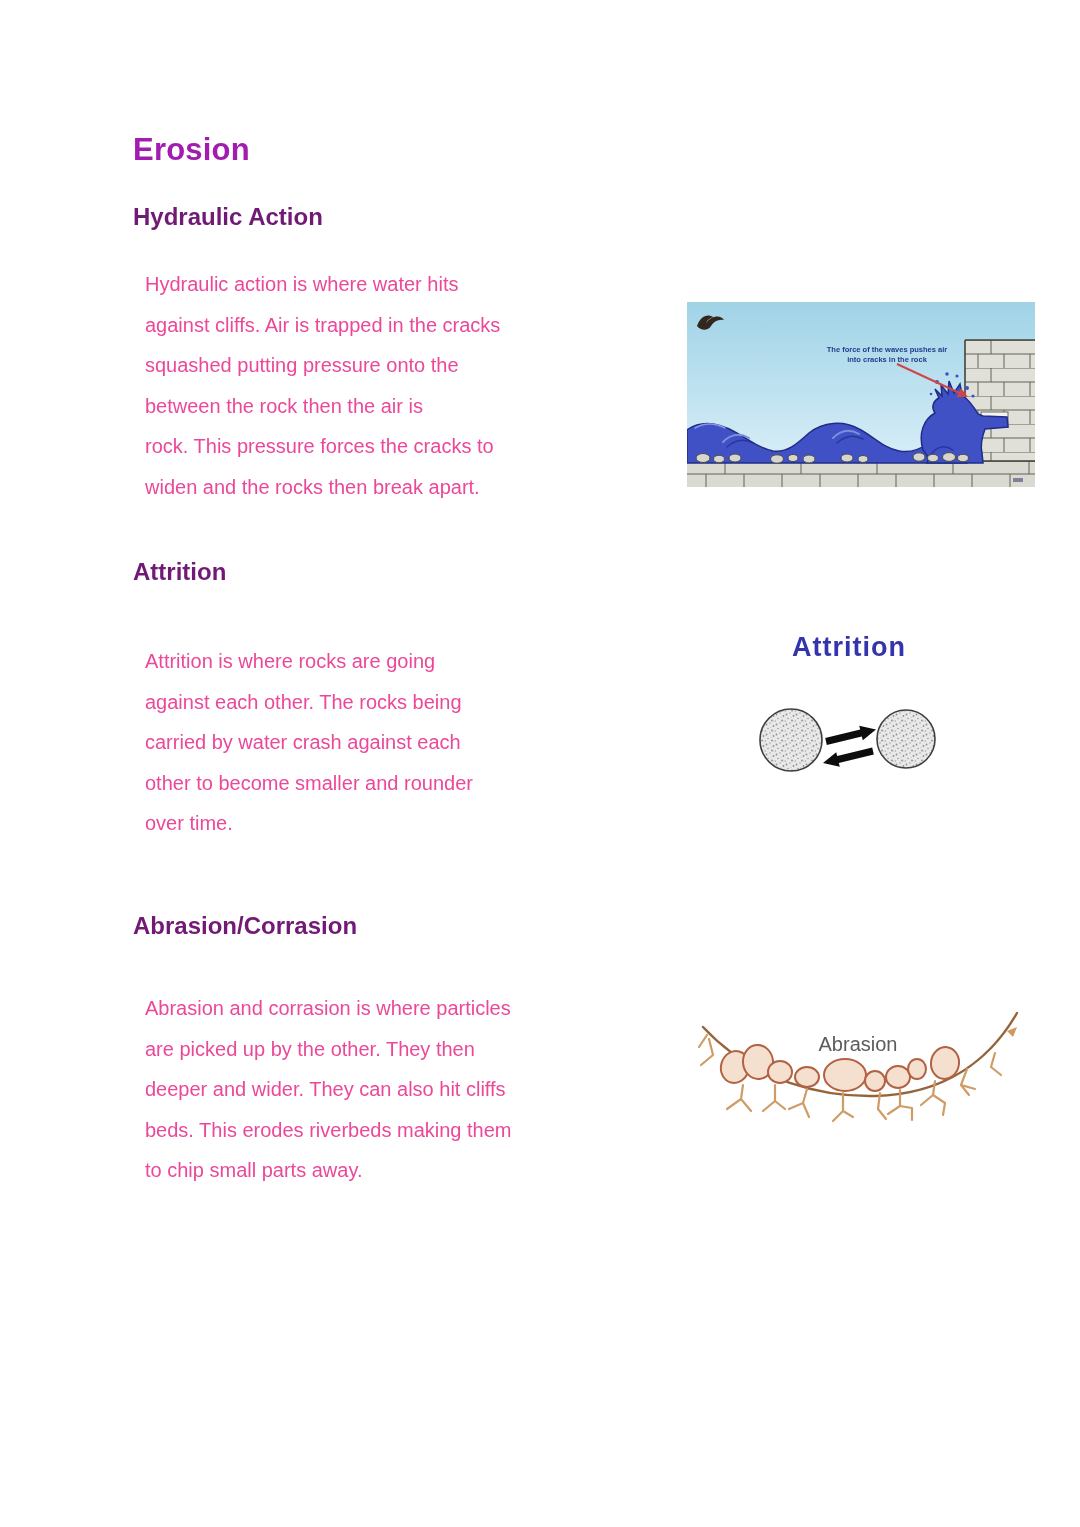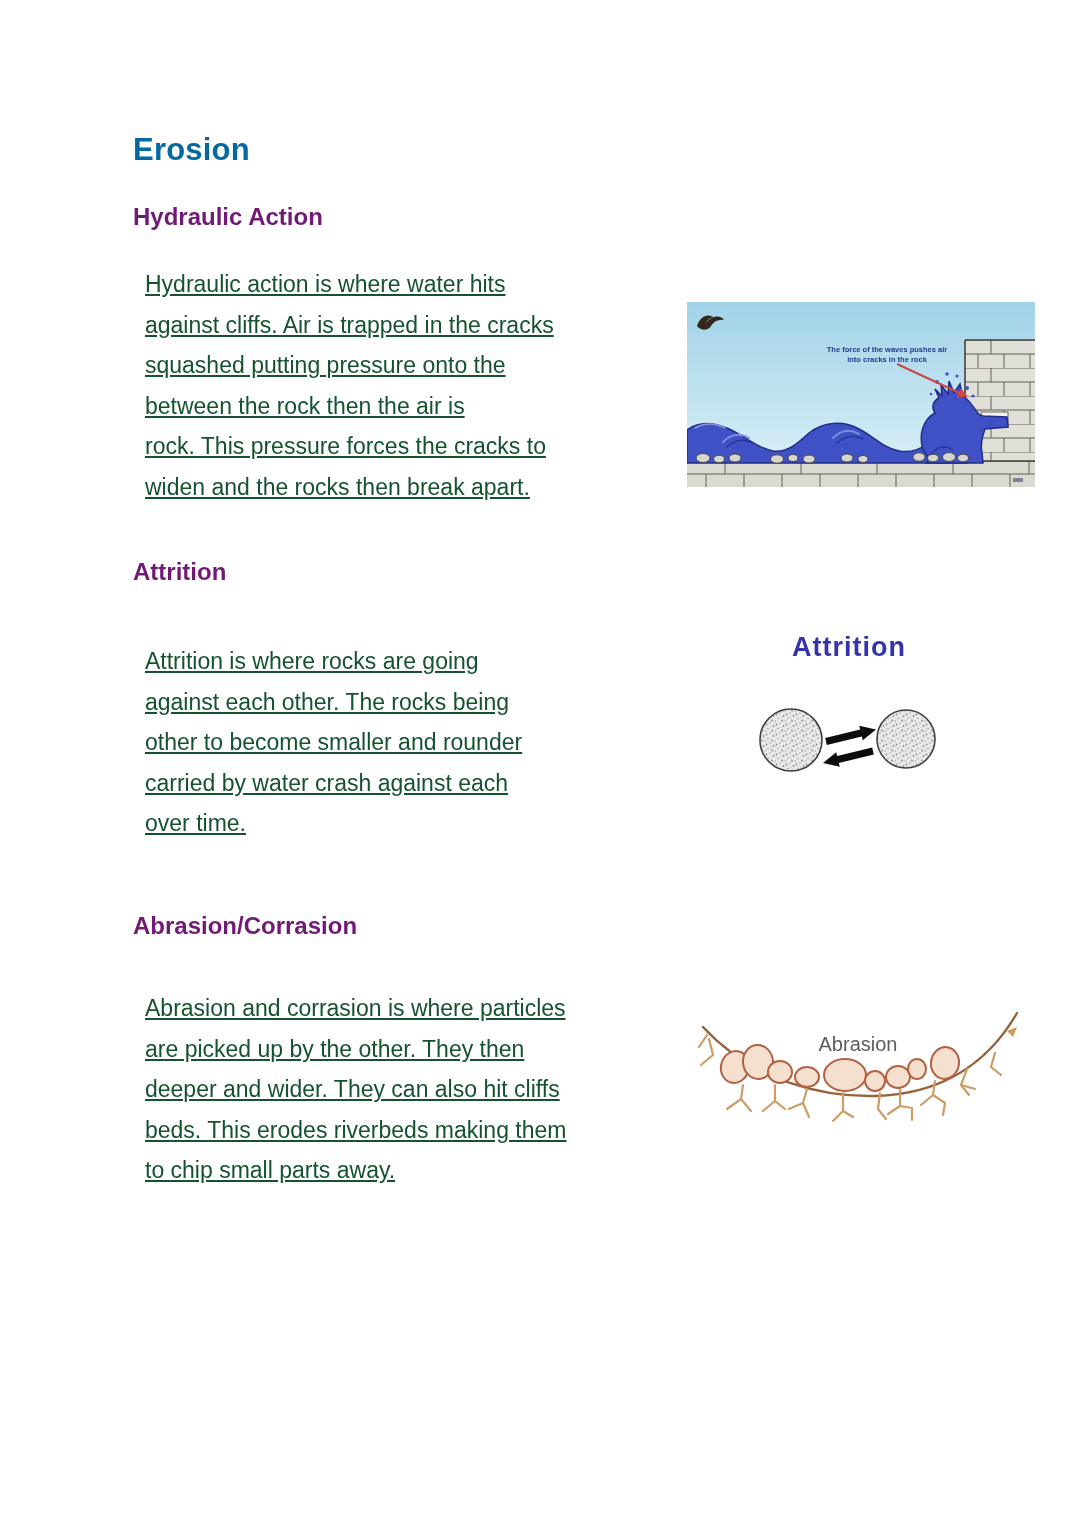--- a/index.html
+++ b/index.html
@@ -6,31 +6,30 @@
   body{
     width:1080px;height:1527px;
     background:#ffffff;
     font-family:"Liberation Sans","DejaVu Sans",sans-serif;
     color:#1a1a1a;
     -webkit-font-smoothing:antialiased;
   }
   .page{position:relative;width:1080px;height:1527px;background:#ffffff;overflow:hidden;}
   .doc-title{
     position:absolute;left:133px;top:132px;
-    font-size:31px;font-weight:700;color:#0369a1;letter-spacing:0.2px;
+    font-size:31px;font-weight:700;color:#a21caf;letter-spacing:0.2px;
   }
   .sec-heading{
     position:absolute;left:133px;
     font-size:24px;font-weight:700;color:#701a75;
   }
   .para{
     position:absolute;left:145px;
-    font-size:23px;line-height:40.6px;color:#14532d;
+    font-size:20px;line-height:40.6px;color:#ec4899;
     white-space:nowrap;
-    text-decoration:underline;
   }
   .fig{position:absolute;}
   svg text{font-family:"Liberation Sans","DejaVu Sans",sans-serif;}
 </style>
 </head>
 <body>
 
 <div class="page">
 
   <div class="doc-title">Erosion</div>
@@ -123,22 +122,22 @@
     </g>
     <line x1="210" y1="62" x2="279" y2="94" stroke-width="2" marker-end="url(#redhead)" stroke="#cf4646"></line>
 
     <rect x="326" y="176" width="10" height="4" fill="#6a6a8a" opacity="0.8"></rect>
   </svg>
 
   <div class="sec-heading" style="top:558px;">Attrition</div>
   <div class="para" style="top:641px;">
     <div>Attrition is where rocks are going</div>
     <div>against each other. The rocks being</div>
+    <div>carried by water crash against each</div>
     <div>other to become smaller and rounder</div>
-    <div>carried by water crash against each</div>
     <div>over time.</div>
   </div>
 
   <svg class="fig" style="left:735px;top:612px;" width="240" height="175" viewBox="0 0 240 175">
     <defs>
       <pattern id="speckle" width="10" height="10" patternUnits="userSpaceOnUse">
         <rect width="10" height="10" fill="#e9e9e9"></rect>
         <circle cx="1.5" cy="2.5" r="0.9" fill="#8f8f8f"></circle>
           <circle cx="5" cy="1" r="0.8" fill="#a5a5a5"></circle>
         <circle cx="8.5" cy="4" r="0.9" fill="#8f8f8f"></circle>

